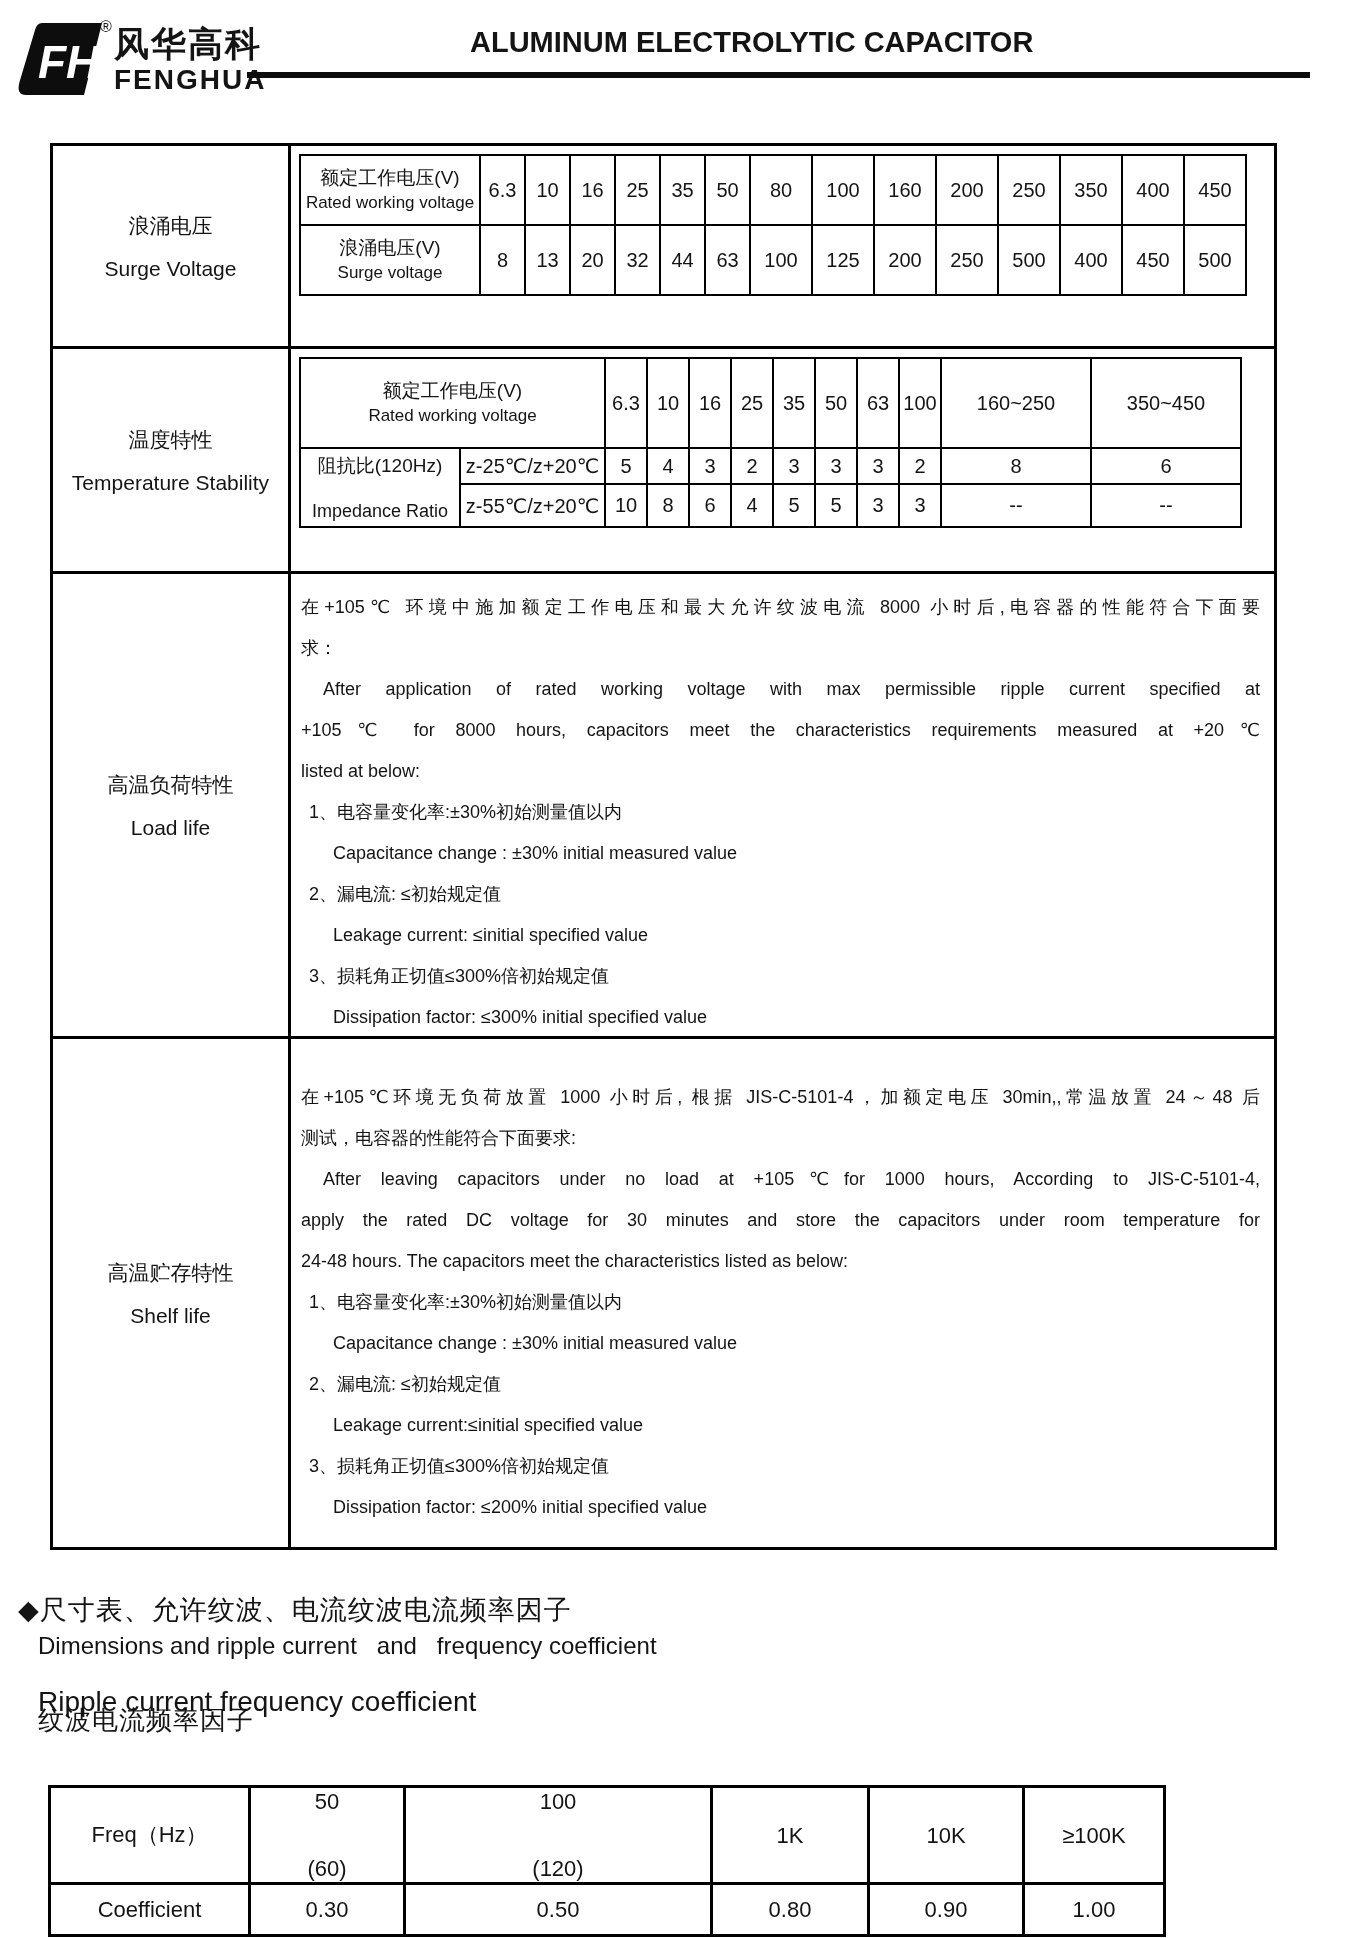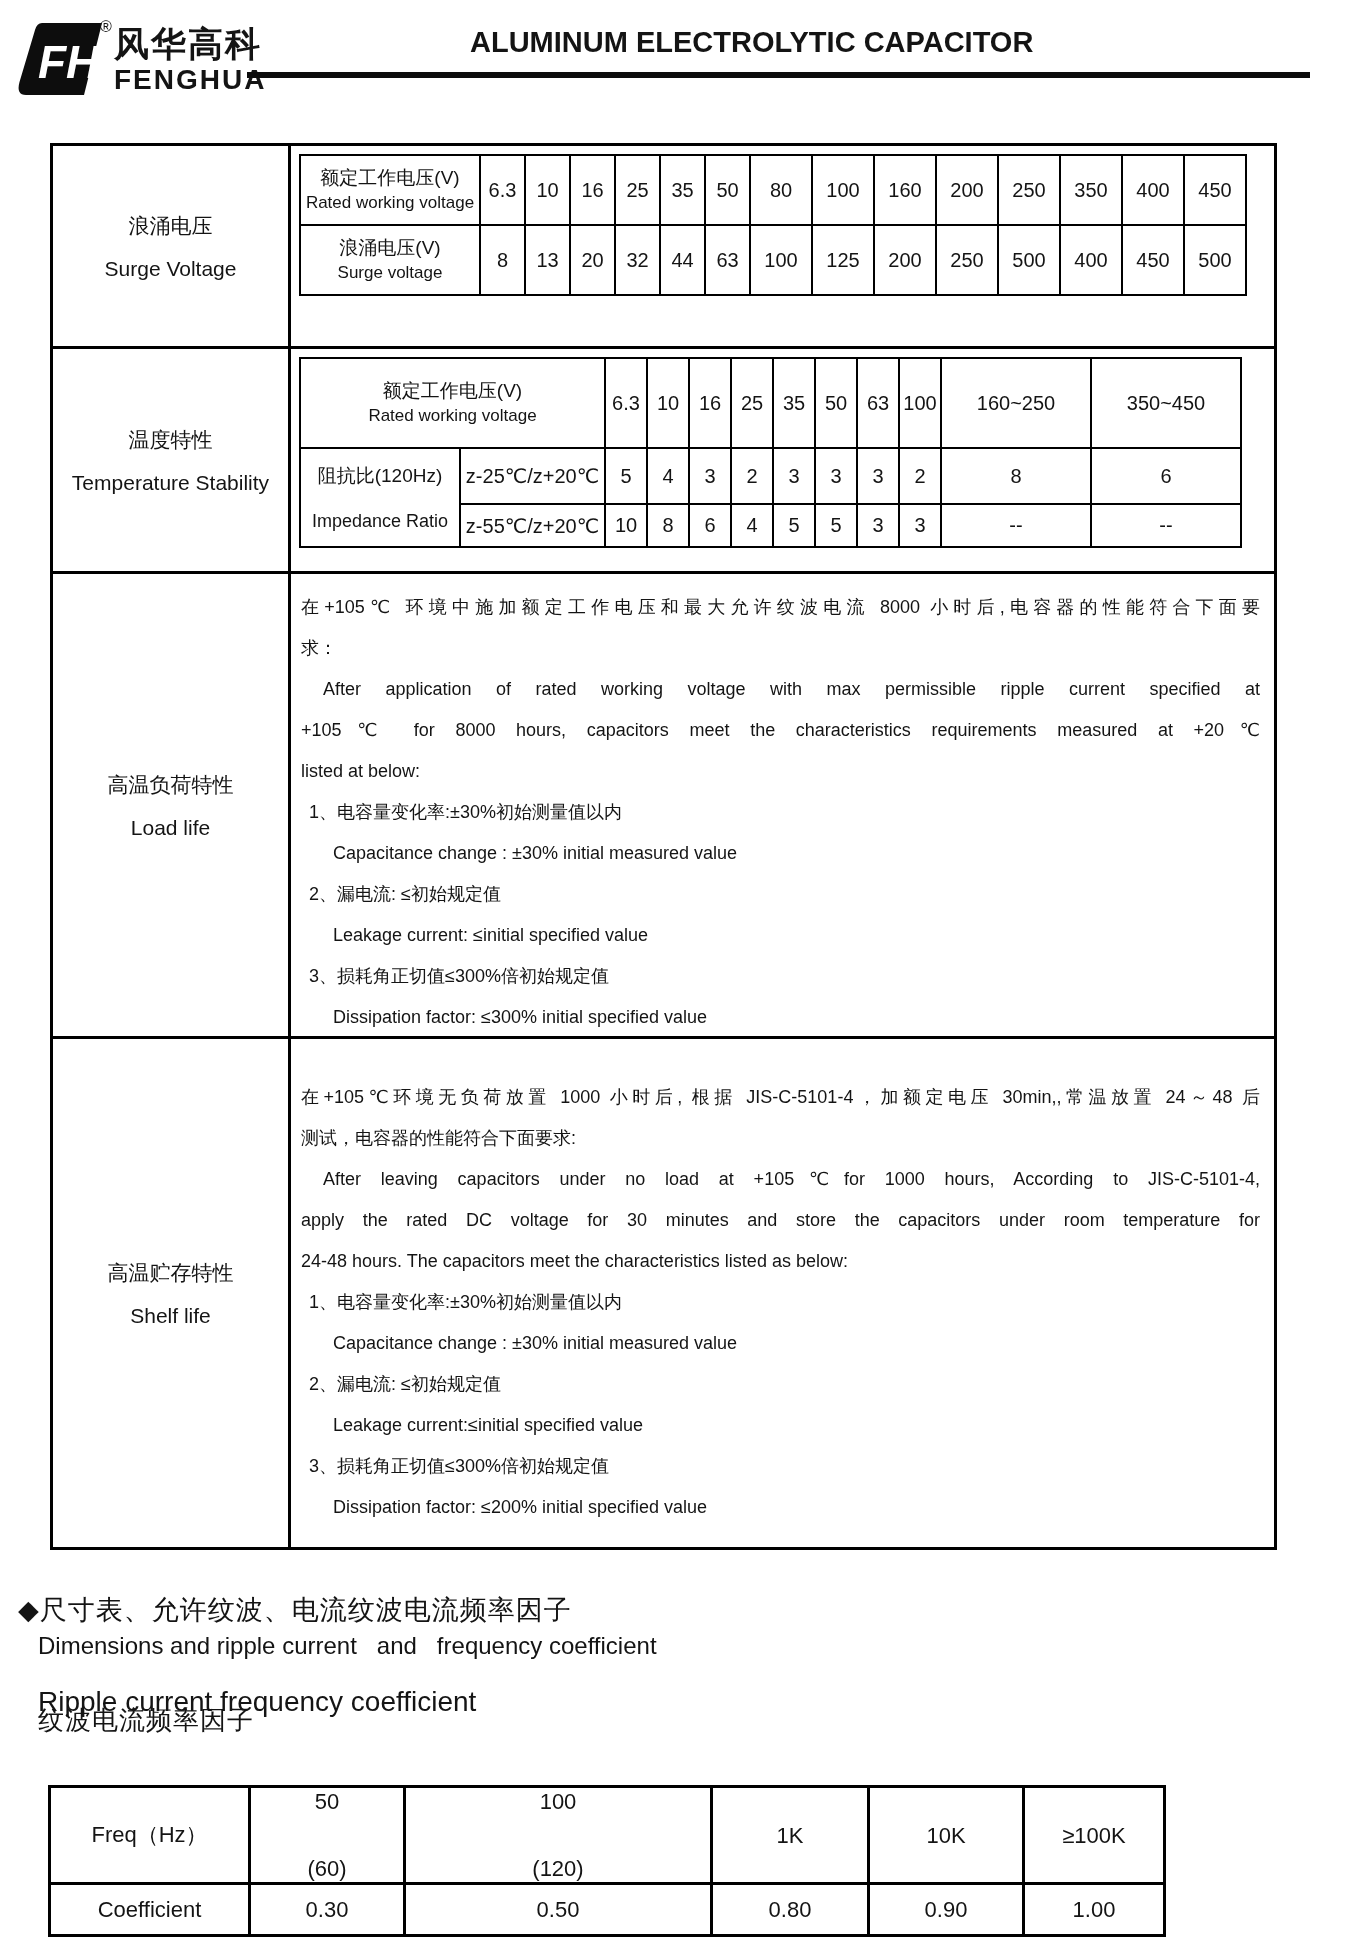--- a/index.html
+++ b/index.html
@@ -201,21 +201,21 @@
             <td>10</td>
             <td>16</td>
             <td>25</td>
             <td>35</td>
             <td>50</td>
             <td>63</td>
             <td>100</td>
             <td>160~250</td>
             <td>350~450</td>
           </tr>
-          <tr style="height:56px">
+          <tr style="height:36px">
             <td class="implab" rowspan="2">
               <div class="l-cn">阻抗比(120Hz)</div>
               <div class="l-en">Impedance Ratio</div>
             </td>
             <td class="zlab">z-25℃/z+20℃</td>
             <td>5</td>
             <td>4</td>
             <td>3</td>
             <td>2</td>
             <td>3</td>

